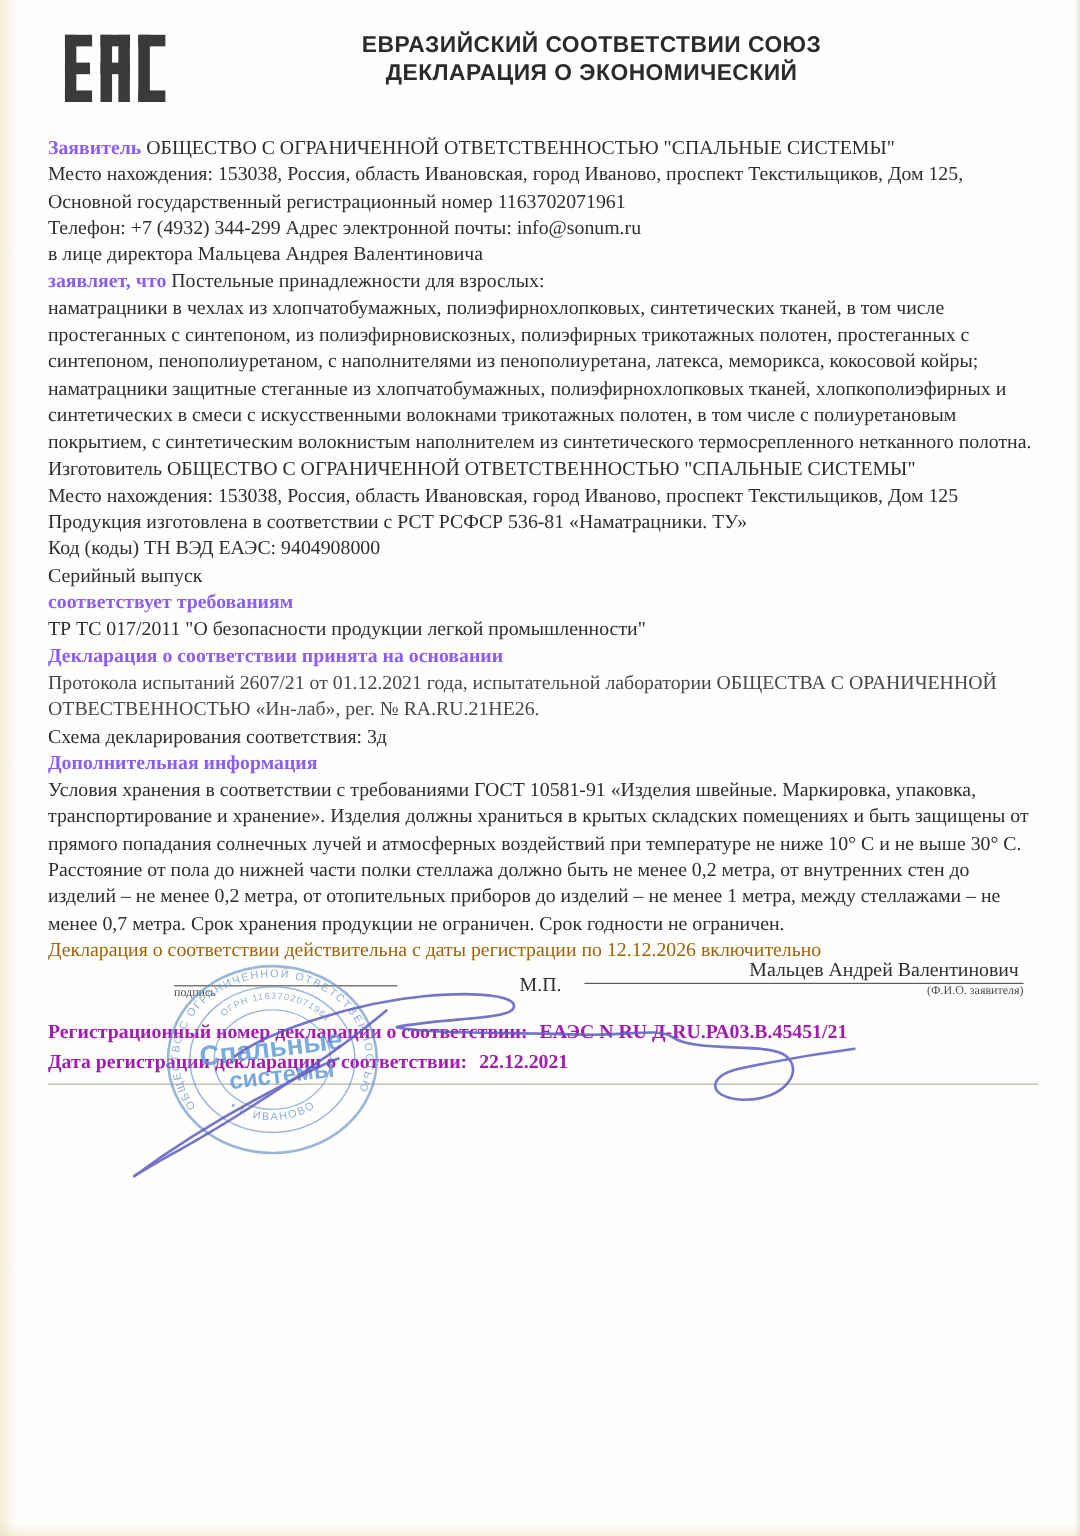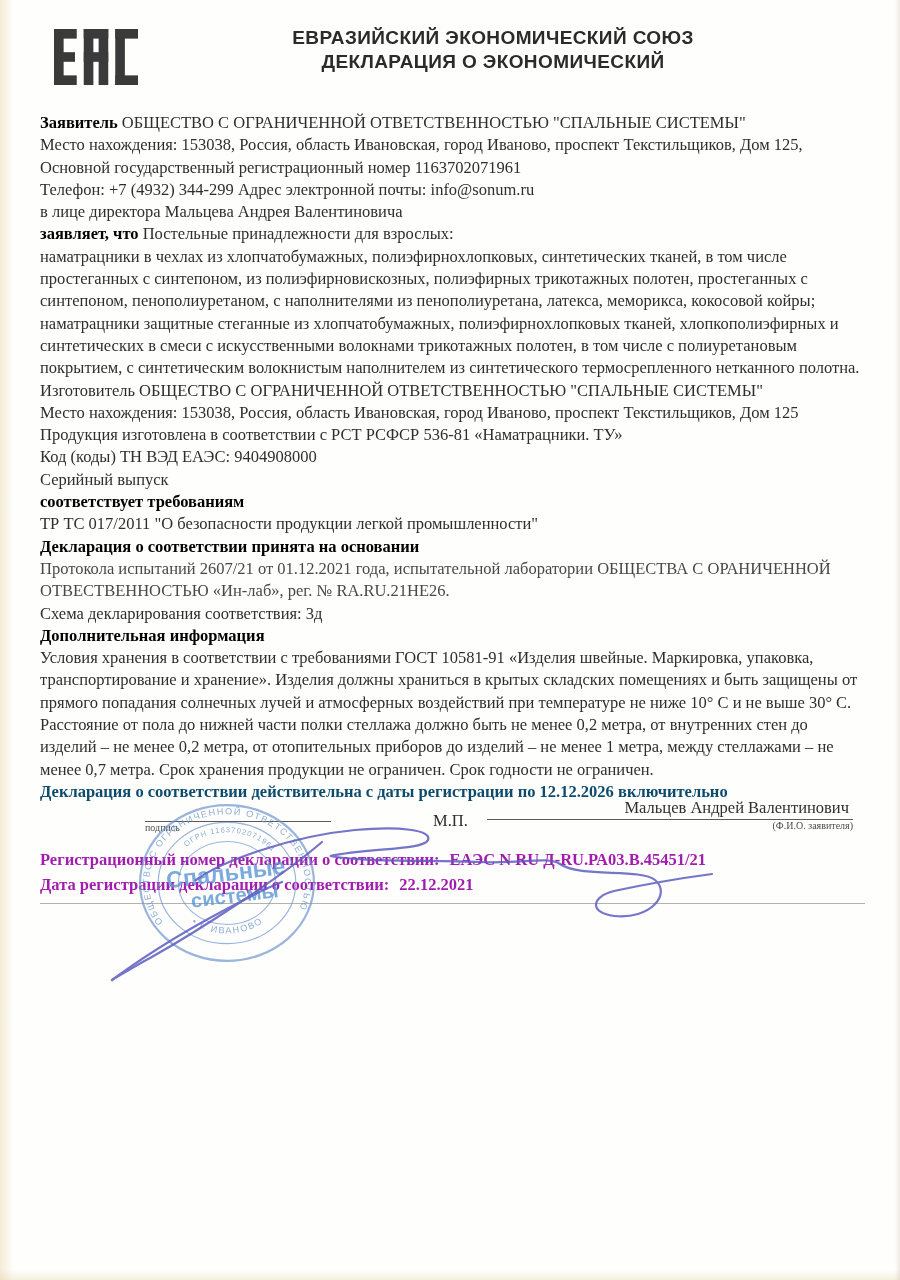--- a/index.html
+++ b/index.html
@@ -19,25 +19,25 @@
   .doc-header { position:relative; height:112px; }
   .eac-logo { position:absolute; left:54px; top:24px; width:84px; height:66px; }
   .doc-title {
     position:absolute; left:243px; top:26px; width:500px; text-align:center;
     font-family:"Liberation Sans", sans-serif; font-weight:700;
     font-size:19px; line-height:24px; color:#2b2b2b; letter-spacing:.4px;
   }
 
   .content { padding:0 32px 0 40px; font-size:16.5px; line-height:22.3px; }
   .content p { margin:0; }
-  b, .bold { font-weight:700; color:#000000; }
+  b, .bold { font-weight:700; color:#8b5cf6; }
   .muted { color:#484848; }
   .para2 { margin-top:20px; }
   .manuf  { margin-top:8px; }
-  .validity { margin-top:8px; font-weight:700; color:#0c4a6e; }
+  .validity { margin-top:8px; font-weight:400; color:#a16207; }
 
   .sig-row { position:relative; height:44px; margin-top:0; }
   .mp { position:absolute; left:393px; top:7px; }
   .sig-left { position:absolute; left:105px; top:18px; width:186px; border-top:1.2px solid #5a5a5a; }
   .sig-left .cap { display:block; text-align:left; font-size:10px; line-height:12px; color:#4c4c4c; }
   .sig-right { position:absolute; left:447px; top:-6px; width:366px; text-align:right; }
   .sig-right .name { display:block; font-size:16.5px; line-height:21px;
                      border-bottom:1.2px solid #5a5a5a; padding:0 4px 1px; }
   .sig-right .cap { display:block; font-size:10px; line-height:12px; color:#4c4c4c; }
 
@@ -70,21 +70,21 @@
         <rect x="51" y="0" width="11" height="64"></rect>
         <rect x="34" y="0" width="28" height="11"></rect>
         <rect x="34" y="26.5" width="28" height="11"></rect>
 
         <rect x="70" y="0" width="11" height="64"></rect>
         <rect x="70" y="0" width="26" height="11"></rect>
         <rect x="70" y="53" width="26" height="11"></rect>
       </g>
     </svg>
     <div class="doc-title">
-      <div>ЕВРАЗИЙСКИЙ ЭКОНОМИЧЕСКИЙ СОЮЗ</div>
+      <div>ЕВРАЗИЙСКИЙ СООТВЕТСТВИИ СОЮЗ</div>
       <div>ДЕКЛАРАЦИЯ О ЭКОНОМИЧЕСКИЙ</div>
     </div>
   </div>
 
   <div class="content">
     <p><b>Заявитель</b> <span>ОБЩЕСТВО С ОГРАНИЧЕННОЙ ОТВЕТСТВЕННОСТЬЮ "СПАЛЬНЫЕ СИСТЕМЫ"</span></p>
     <p>Место нахождения: 153038, Россия, область Ивановская, город Иваново, проспект Текстильщиков, Дом 125,</p>
     <p>Основной государственный регистрационный номер 1163702071961</p>
     <p>Телефон: +7 (4932) 344-299 Адрес электронной почты: info@sonum.ru</p>
     <p>в лице директора Мальцева Андрея Валентиновича</p>

